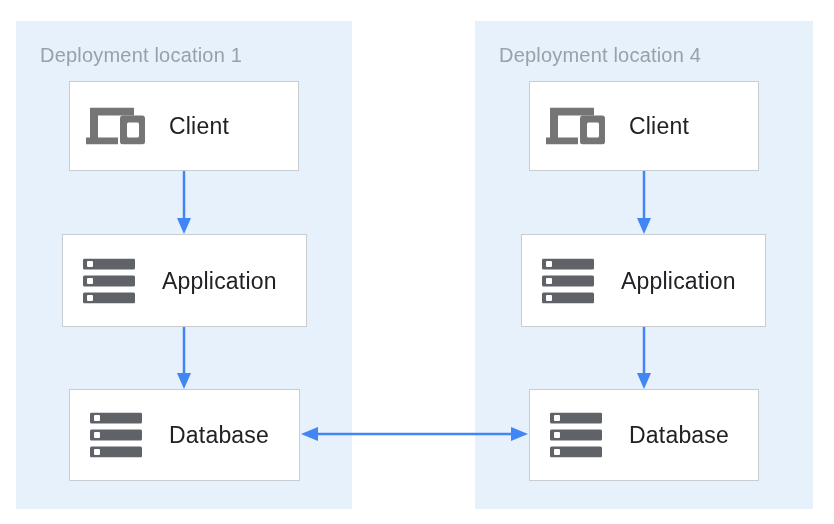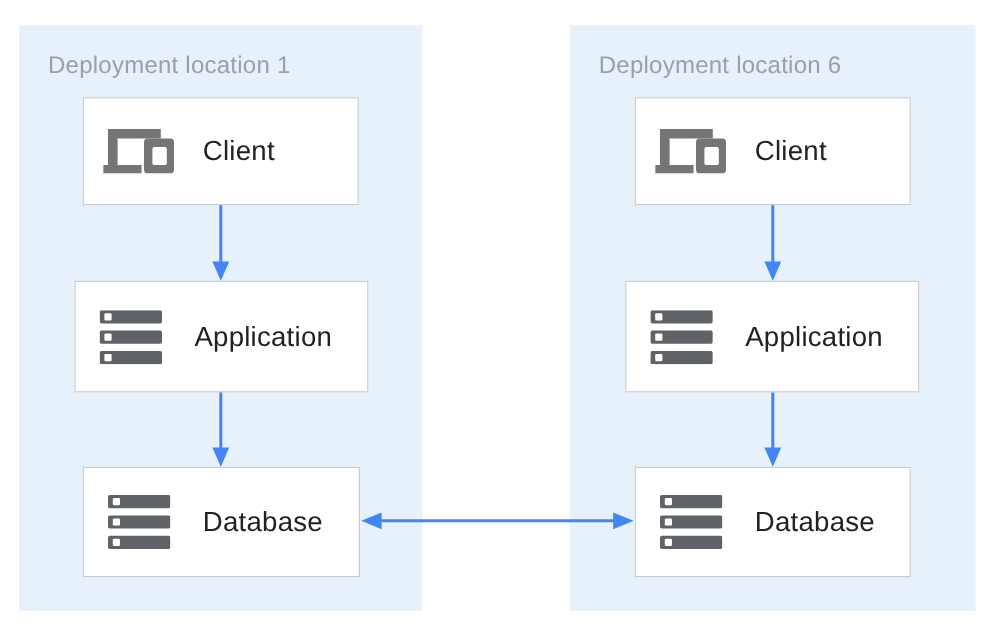--- a/index.html
+++ b/index.html
@@ -62,21 +62,21 @@
 </head>
 <body>
 
 <div class="canvas">
 
   <section class="panel panel-1">
     <div class="panel-label">Deployment location 1</div>
   </section>
 
   <section class="panel panel-2">
-    <div class="panel-label">Deployment location 6</div>
+    <div class="panel-label">Deployment location 4</div>
   </section>
 
   <div class="node n-c1">
     <span class="icon icon-devices">
       <svg width="59" height="37" viewBox="0 0 59 37">
         <path class="dev-body" d="M4 0 H48 V8 H12 V30 H32 V37 H0 V30 H4 Z"></path>
         <rect class="dev-body" x="34" y="8" width="25" height="29" rx="3"></rect>
         <rect class="dev-screen" x="41" y="15" width="12" height="15" rx="1.5"></rect>
       </svg>
     </span>

